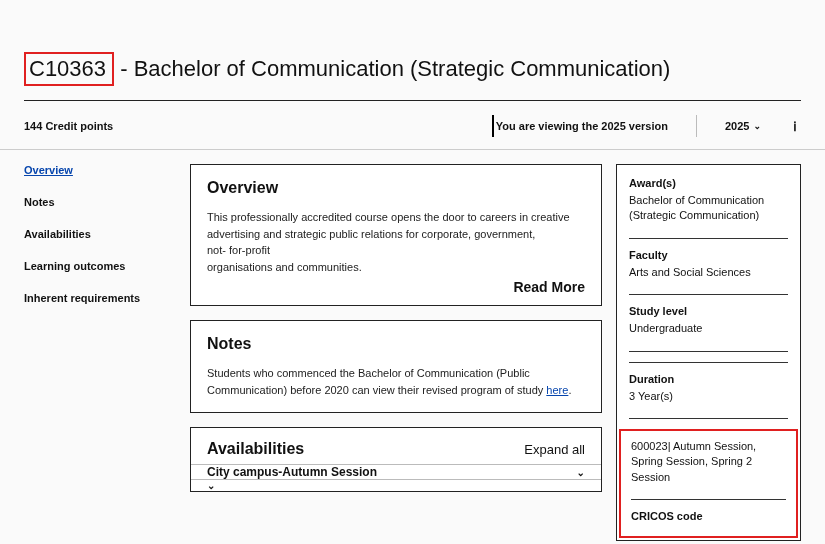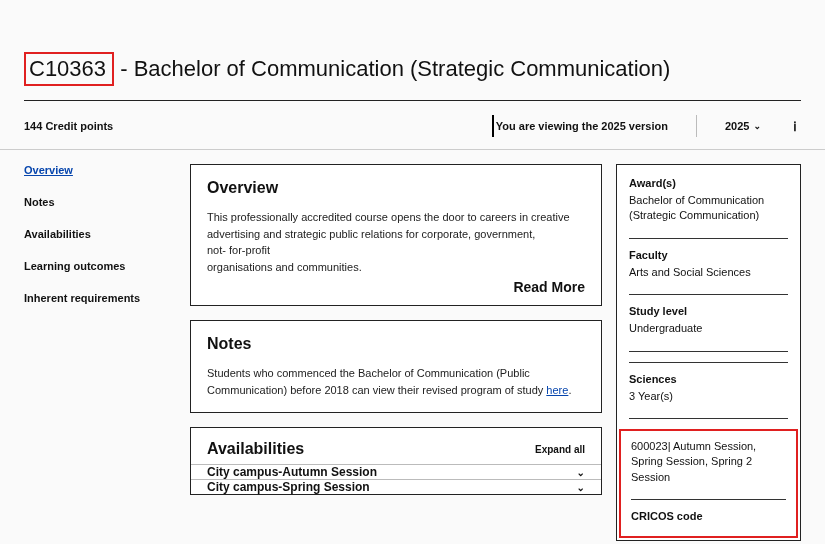--- a/index.html
+++ b/index.html
@@ -27,21 +27,21 @@
 
   .panel { border: 1px solid #222; padding: 14px 16px 14px 16px; margin-bottom: 14px; background: #fff; position: relative; }
   .panel h2 { font-size: 16px; font-weight: 700; margin-bottom: 12px; }
   .panel p { font-size: 11px; line-height: 1.5; color: #222; }
   .read-more { position: absolute; right: 16px; bottom: 10px; font-size: 14px; font-weight: 700; cursor: pointer; margin-top: 26px; }
   .notes-link { color: #0645ad; text-decoration: underline; }
 
   .avail-panel { border: 1px solid #222; background: #fff; }
   .avail-head { display: flex; justify-content: space-between; align-items: center; padding: 12px 16px 6px 16px; }
   .avail-head h2 { font-size: 16px; font-weight: 700; }
-  .expand-all { font-size: 10px; font-weight: 700; cursor: pointer; }
+  .expand-all { font-size: 13px; font-weight: 400; cursor: pointer; }
   .avail-item { display: flex; justify-content: space-between; align-items: center; padding: 0 16px; font-size: 12px; font-weight: 700; border-top: 1px solid #bbb; cursor: pointer; }
   .avail-item .chev { font-size: 10px; }
 
   .info-col { border: 1px solid #222; padding: 12px 12px; background: #fff; font-size: 11px; }
   .info-block { margin-bottom: 14px; }
   .info-label { font-weight: 700; margin-bottom: 4px; display: block; }
   .info-val { line-height: 1.4; }
   .info-sep { border: none; border-top: 1px solid #333; margin: 6px 0 10px 0; }
   .red-frame { border: 2px solid #e02020; margin: 0 -10px -10px -10px; padding: 8px 10px 10px 10px; }
 </style>
@@ -87,35 +87,34 @@
           <span>This professionally accredited course opens the door to careers in creative advertising and strategic public relations for corporate, government,</span><br>
           <span>not- for-profit</span><br>
           <span>organisations and communities.</span>
         </p>
         <span class="read-more">Read More</span>
       </div>
 
       <div class="panel">
         <h2>Notes</h2>
         <p>
-          <span>Students who commenced the Bachelor of Communication (Public Communication) before 2018 can view their revised program of study </span><a href="#" class="notes-link">here</a><span>.</span>
+          <span>Students who commenced the Bachelor of Communication (Public Communication) before 2020 can view their revised program of study </span><a href="#" class="notes-link">here</a><span>.</span>
         </p>
       </div>
 
       <div class="avail-panel">
         <div class="avail-head">
           <h2>Availabilities</h2>
           <span class="expand-all">Expand all</span>
         </div>
         <div class="avail-item">
           <span>City campus-Autumn Session</span>
           <span class="chev">⌄</span>
         </div>
         <div class="avail-item">
-          <span>City campus-Spring Session</span>
           <span class="chev">⌄</span>
         </div>
       </div>
     </main>
 
     <aside class="info-col">
       <div class="info-block">
         <span class="info-label">Award(s)</span>
         <div class="info-val">Bachelor of Communication (Strategic Communication)</div>
       </div>
@@ -125,21 +124,21 @@
         <div class="info-val">Arts and Social Sciences</div>
       </div>
       <hr class="info-sep">
       <div class="info-block">
         <span class="info-label">Study level</span>
         <div class="info-val">Undergraduate</div>
       </div>
       <hr class="info-sep">
       <hr class="info-sep">
       <div class="info-block">
-        <span class="info-label">Sciences</span>
+        <span class="info-label">Duration</span>
         <div class="info-val">3 Year(s)</div>
       </div>
       <hr class="info-sep">
 
       <div class="red-frame">
         <div class="info-block">
           <div class="info-val">600023| Autumn Session, Spring Session, Spring 2 Session</div>
         </div>
         <hr class="info-sep">
         <div class="info-block" style="margin-bottom:0;">

